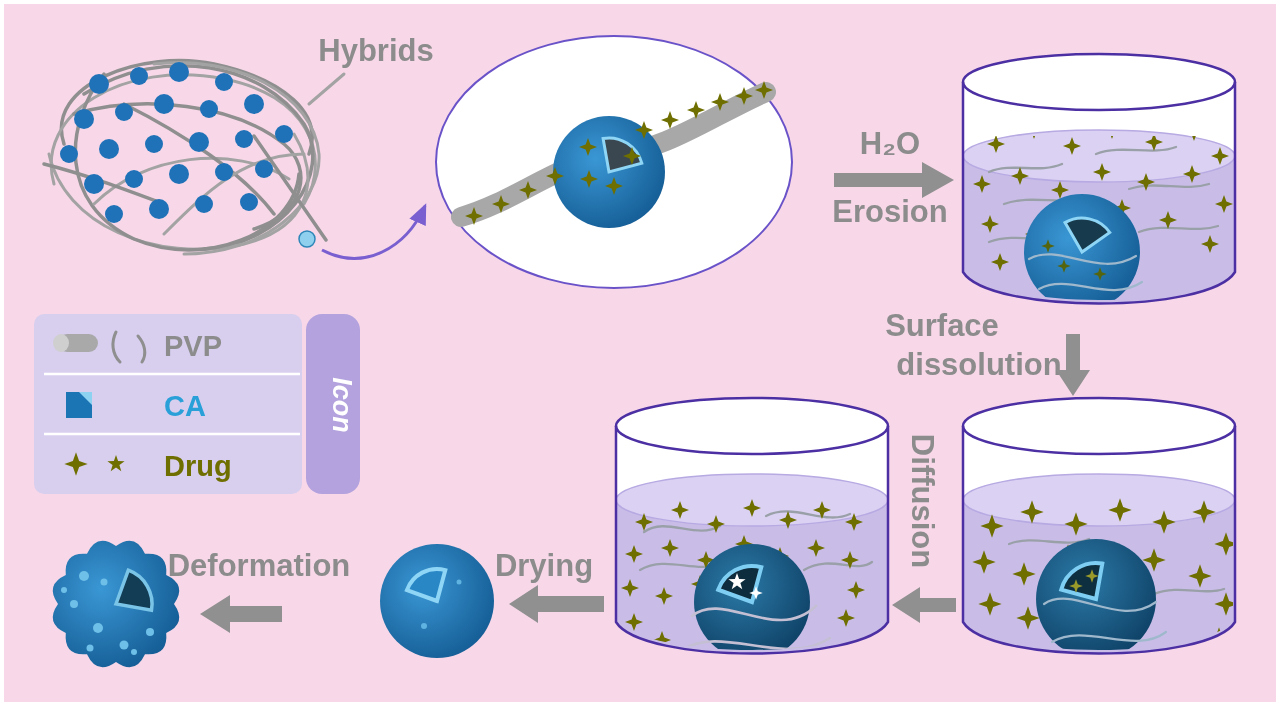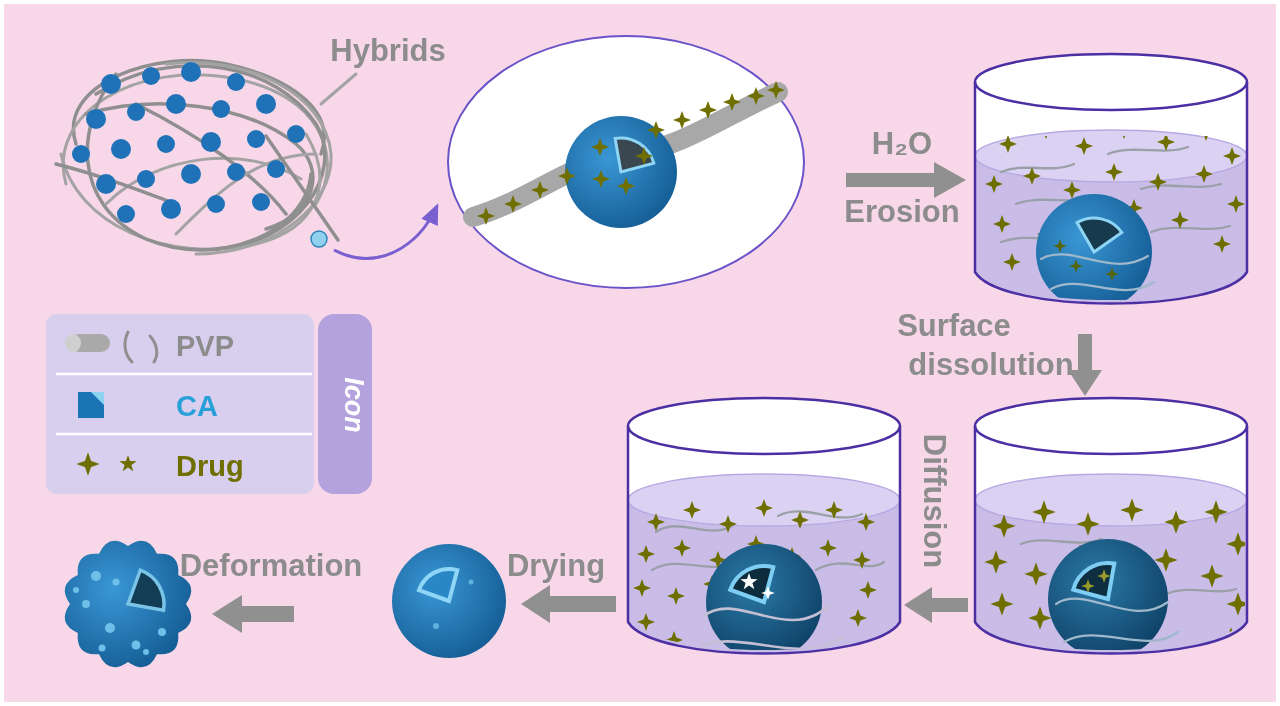--- a/index.html
+++ b/index.html
@@ -1,20 +1,19 @@
 <!DOCTYPE html>
 <html><head>
 <meta charset="utf-8">
 <style>
   html,body{margin:0;padding:0;background:#fff;}
   #canvas{
     width:1280px;height:706px;box-sizing:border-box;
     background:#f8d8e8;border:4px solid #ffffff;position:relative;overflow:hidden;
     font-family:"Liberation Sans",sans-serif;
-    padding-left:12px;
   }
   svg{display:block;}
   .lbl{font-family:"Liberation Sans",sans-serif;font-weight:bold;font-size:31px;fill:#8c8c8c;}
   .legend-lbl{font-family:"Liberation Sans",sans-serif;font-weight:bold;font-size:29px;}
   .tab-lbl{font-family:"Liberation Sans",sans-serif;font-weight:bold;font-style:italic;font-size:27px;fill:#ffffff;}
   .arrow{fill:#909090;}
   .squig{fill:none;stroke:#8f8f8f;stroke-width:3.5;stroke-linecap:round;}
   .squig2{fill:none;stroke:#a3a3a3;stroke-width:3;stroke-linecap:round;}
   .strand{fill:none;stroke:#9aa0a8;stroke-width:2.3;stroke-linecap:round;}
   .strand-l{fill:none;stroke:#c4bfd2;stroke-width:2.6;stroke-linecap:round;}

